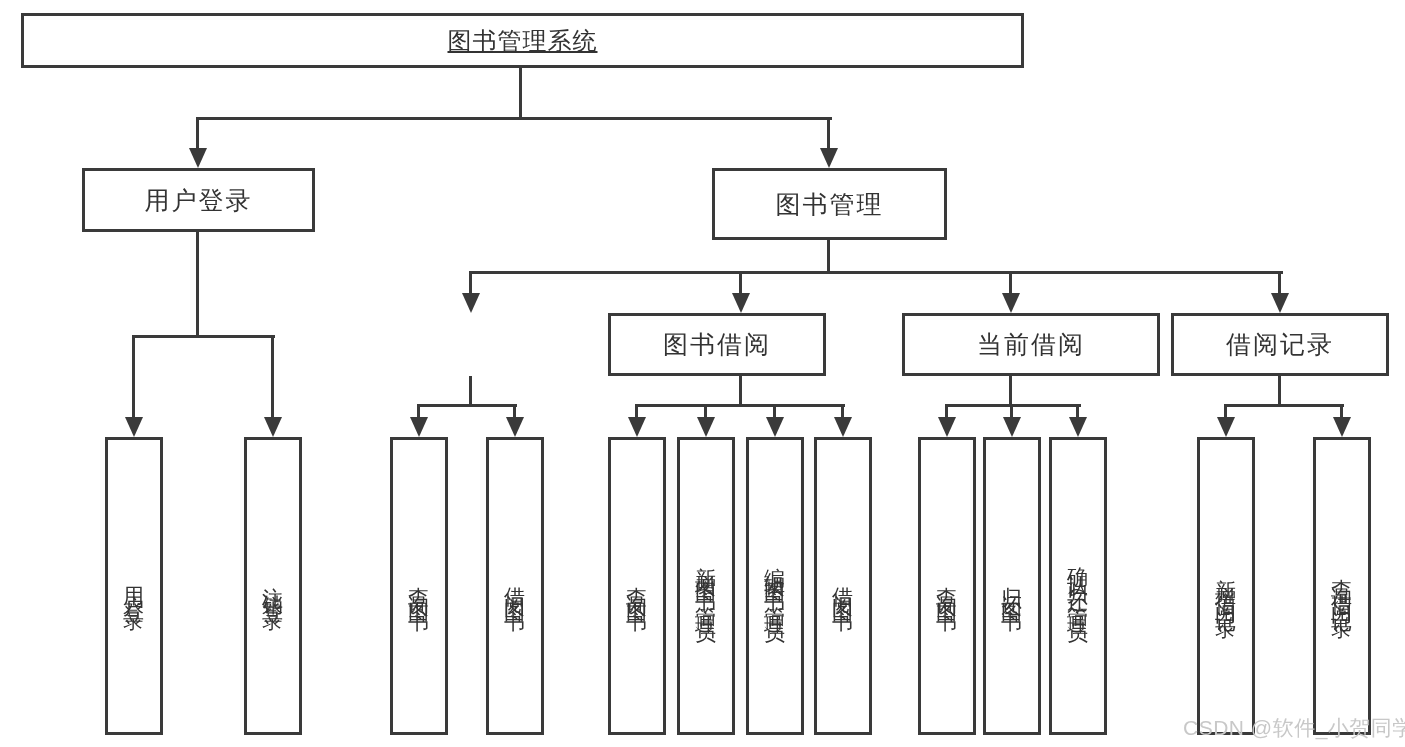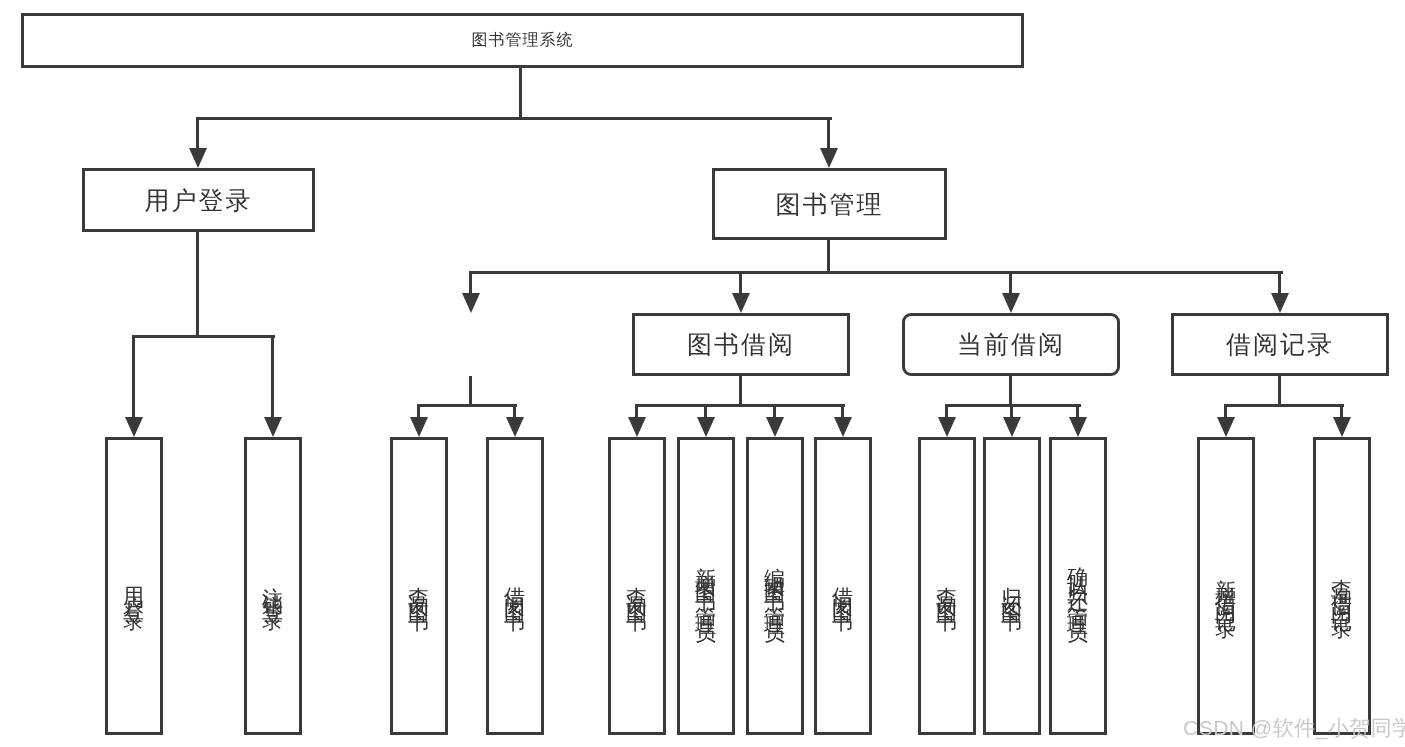--- a/index.html
+++ b/index.html
@@ -14,21 +14,21 @@
     position:relative;width:1405px;height:747px;background:var(--page-bg);
     font-family:"Liberation Sans",sans-serif;overflow:hidden;
   }
   .box{
     position:absolute;box-sizing:border-box;background:var(--node-bg);
     border:3px solid var(--line);color:var(--text);
     display:flex;align-items:center;justify-content:center;
     text-align:center;
   }
   .hnode{font-size:25px;letter-spacing:2px;}
-  .root{font-size:16px;letter-spacing:1px;}
+  .root{font-size:24px;letter-spacing:1px;text-decoration:underline;}
   .vnode{
     writing-mode:vertical-rl;text-orientation:mixed;
     font-size:21px;letter-spacing:8px;line-height:1;
   }
   .vline,.hline{position:absolute;background:var(--line);}
   .vline{width:3px;}
   .hline{height:3px;}
   .tri{
     position:absolute;width:0;height:0;
     border-left:9px solid transparent;border-right:9px solid transparent;
@@ -101,22 +101,22 @@
   <div class="vline" style="left:1224px;top:404px;height:13px;"></div>
   <div class="tri" style="left:1217px;top:417px;"></div>
   <div class="vline" style="left:1340px;top:404px;height:13px;"></div>
   <div class="tri" style="left:1333px;top:417px;"></div>
 
   <div class="box hnode root" style="left:21px;top:13px;width:1003px;height:55px;">图书管理系统</div>
 
   <div class="box hnode" style="left:82px;top:168px;width:233px;height:64px;">用户登录</div>
   <div class="box hnode" style="left:712px;top:168px;width:235px;height:72px;">图书管理</div>
 
-  <div class="box hnode" style="left:632px;top:313px;width:218px;height:63px;">图书借阅</div>
-  <div class="box hnode" style="left:902px;top:313px;width:218px;height:63px;border-radius:9px;">当前借阅</div>
+  <div class="box hnode" style="left:608px;top:313px;width:218px;height:63px;">图书借阅</div>
+  <div class="box hnode" style="left:902px;top:313px;width:258px;height:63px;">当前借阅</div>
   <div class="box hnode" style="left:1171px;top:313px;width:218px;height:63px;">借阅记录</div>
 
   <div class="box vnode" style="left:105px;top:437px;width:58px;height:298px;">用户登录</div>
   <div class="box vnode" style="left:244px;top:437px;width:58px;height:298px;">注销登录</div>
 
   <div class="box vnode" style="left:390px;top:437px;width:58px;height:298px;">查询图书</div>
   <div class="box vnode" style="left:486px;top:437px;width:58px;height:298px;">借阅图书</div>
 
   <div class="box vnode" style="left:608px;top:437px;width:58px;height:298px;">查询图书</div>
   <div class="box vnode" style="left:677px;top:437px;width:58px;height:298px;">新增图书（管理员）</div>

